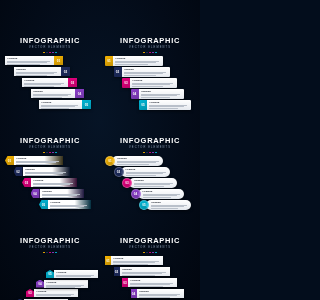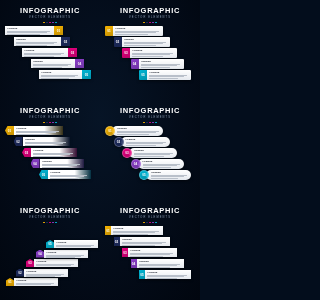--- a/index.html
+++ b/index.html
@@ -6,21 +6,21 @@
   body{
     width:200px;height:300px;
     background:#030d1c;
     font-family:"Liberation Sans", sans-serif;
     overflow:hidden;
   }
   .sheet{
     position:relative;width:200px;height:300px;
     background:radial-gradient(ellipse at 50% 40%, #061426 0%, #030b18 60%, #01060f 100%);
   }
-  .panel{position:absolute;width:100px;height:100px;overflow:hidden;}
+  .panel{position:absolute;width:100px;height:100px;overflow:hidden;margin-top:30px;}
   .p0{left:0;top:0}    .p1{left:100px;top:0}
   .p2{left:0;top:100px}.p3{left:100px;top:100px}
   .p4{left:0;top:200px}.p5{left:100px;top:200px}
 
   
   .phead{position:absolute;left:0;right:0;top:7px;text-align:center;}
   .ptitle{
     font-size:7.5px;font-weight:bold;letter-spacing:.7px;color:#ffffff;
     line-height:8px;
   }

